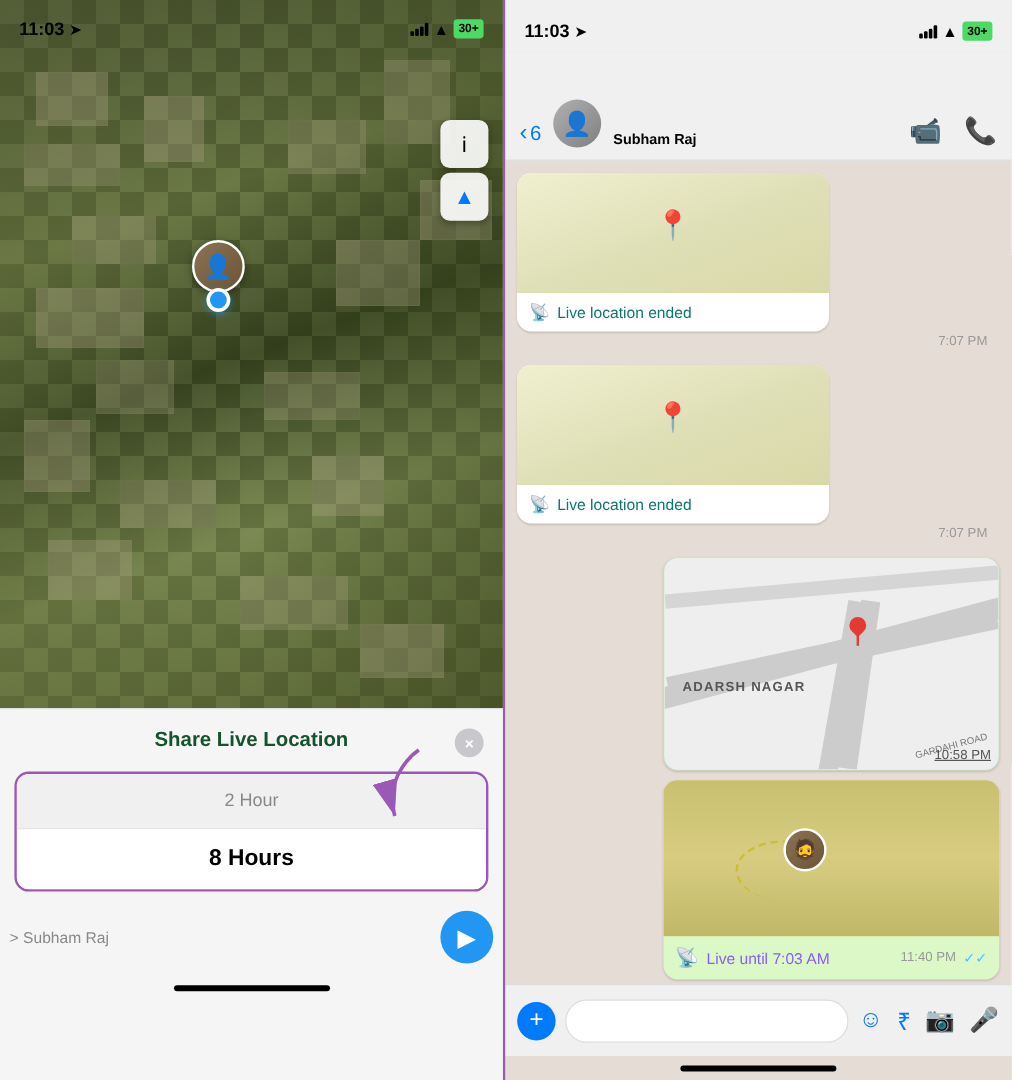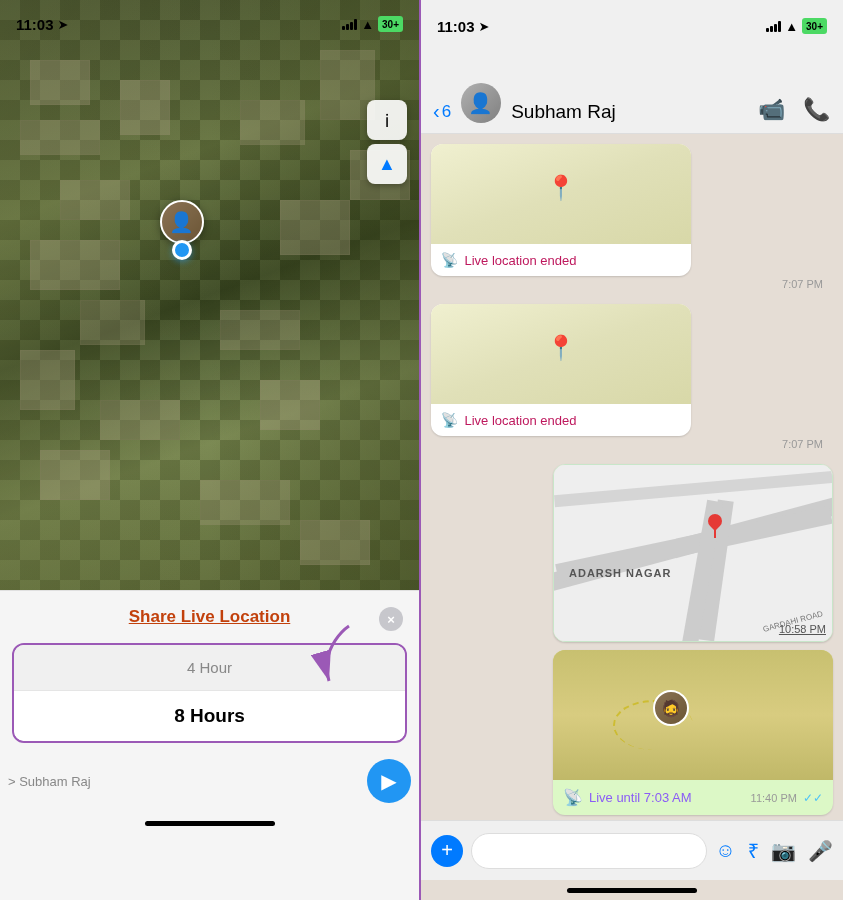--- a/index.html
+++ b/index.html
@@ -209,22 +209,21 @@
       display: flex;
       align-items: center;
       justify-content: center;
       padding: 16px 16px 8px;
       position: relative;
     }
 
     .sheet-title {
       font-size: 17px;
       font-weight: 700;
-      color: #c2410c;
-      text-decoration: underline;
+      color: #14532d;
     }
 
     .close-btn {
       position: absolute;
       right: 16px;
       top: 16px;
       width: 24px;
       height: 24px;
       background: #c7c7cc;
       border-radius: 50%;
@@ -370,22 +369,22 @@
       background: linear-gradient(135deg, #b0b0b0, #808080);
       display: flex;
       align-items: center;
       justify-content: center;
       font-size: 20px;
       color: #fff;
     }
 
     .contact-name {
       flex: 1;
-      font-size: 19px;
-      font-weight: 400;
+      font-size: 12px;
+      font-weight: 700;
       color: #000;
     }
 
     .header-actions {
       display: flex;
       gap: 18px;
       align-items: center;
     }
 
     .header-action-btn {
@@ -447,21 +446,21 @@
       gap: 6px;
     }
 
     .location-icon {
       font-size: 14px;
       color: #888;
     }
 
     .location-text {
       font-size: 13px;
-      color: #be185d;
+      color: #0f766e;
     }
 
     .message-time {
       font-size: 11px;
       color: #999;
       text-align: right;
       padding: 2px 10px 6px;
     }
 
     
@@ -778,21 +777,21 @@
   <div class="bottom-sheet">
     <div class="sheet-header">
       <span class="sheet-title">Share Live Location</span>
       <div class="close-btn">
         <span>×</span>
       </div>
     </div>
 
     <div class="duration-picker">
       <div class="duration-item">
-        <span>4 Hour</span>
+        <span>2 Hour</span>
       </div>
       <div class="duration-item selected">
         <span>8 Hours</span>
       </div>
     </div>
 
 
     <div class="sheet-footer">
       <span class="recipient-label">&gt; Subham Raj</span>
       <div class="send-btn">

